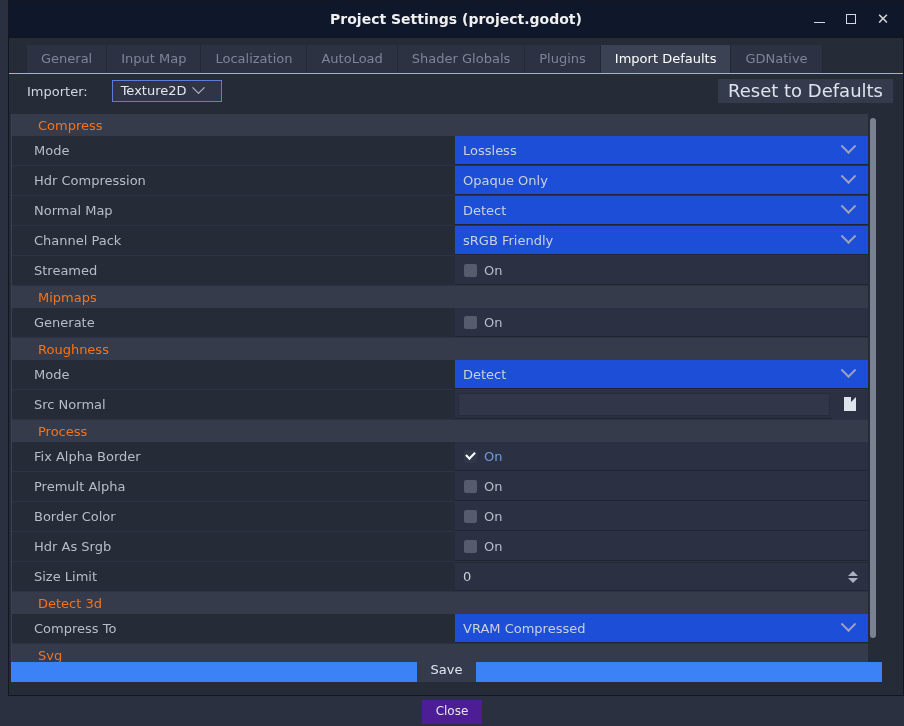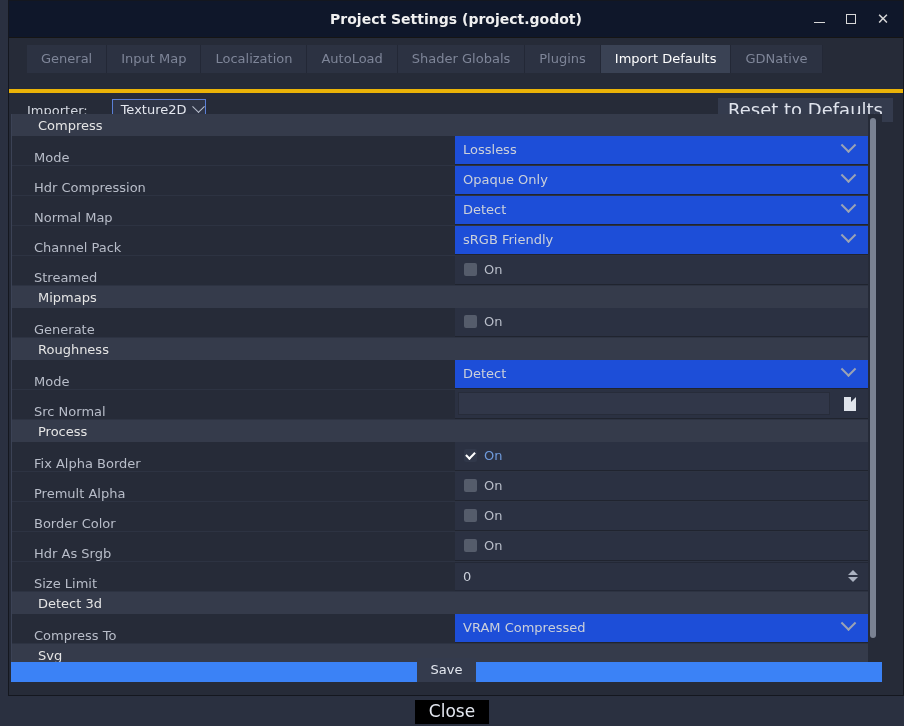--- a/index.html
+++ b/index.html
@@ -81,22 +81,22 @@
   .glyph-max {
     width: 10px; height: 10px; border: 1px solid #d8d8d8; box-sizing: border-box;
   }
   .glyph-close {
     font-size: 15px; line-height: 1; font-family: "DejaVu Sans", sans-serif;
   }
 
   
   #tabstrip-wrap {
     background: #262b38;
-    padding: 6px 0 16px 18px;
-    border-bottom: 4px solid #eab308;
+    padding: 6px 0 0 18px;
+    border-bottom: 1px solid #eab308;
     position: relative;
   }
   #tabstrip {
     display: flex;
     align-items: flex-end;
     height: 29px;
   }
   .tab {
     padding: 5px 14px 6px 14px;
     font-size: 13px;
@@ -125,21 +125,21 @@
   #importer-label {
     font-size: 13px;
     color: #d3d7e0;
     margin-right: 24px;
   }
   #importer-select {
     background: #2f3546;
     border: 1px solid #5a7fd6;
     color: #e4e7ee;
     font-size: 13px;
-    padding: 2px 2px 3px 8px;
+    padding: 2px 18px 3px 8px;
     display: flex;
     align-items: center;
     gap: 7px;
     cursor: default;
     height: 22px;
     box-sizing: border-box;
   }
   .chev {
     display: inline-block;
     width: 8px; height: 8px;
@@ -176,27 +176,27 @@
     width: 856px;
   }
 
   .cat-row {
     height: 22px;
     background: #353b4b;
     display: flex;
     align-items: center;
     padding-left: 26px;
     font-size: 13px;
-    color: #e5e5e5;
+    color: #f97316;
     box-sizing: border-box;
   }
   .prop-row {
     height: 30px;
     display: flex;
-    align-items: flex-end;
+    align-items: center;
     box-sizing: border-box;
     background: #262b38;
     border-bottom: 1px solid #2d3342;
   }
   .prop-name {
     width: 443px;
     padding-left: 22px;
     box-sizing: border-box;
     font-size: 13px;
     color: #b8bdc9;
@@ -380,23 +380,23 @@
     position: absolute;
     left: 0;
     top: 698px;
     width: 904px;
     height: 28px;
     display: flex;
     align-items: center;
     justify-content: center;
   }
   #close-btn {
-    background: #000000;
+    background: #4c1d95;
     color: #e3e7ef;
-    font-size: 17px;
+    font-size: 12px;
     padding: 4px 14px 5px 14px;
     cursor: default;
     line-height: 15px;
   }
 </style>
 </head>
 <body>
 
 <div id="desktop"></div>
 

